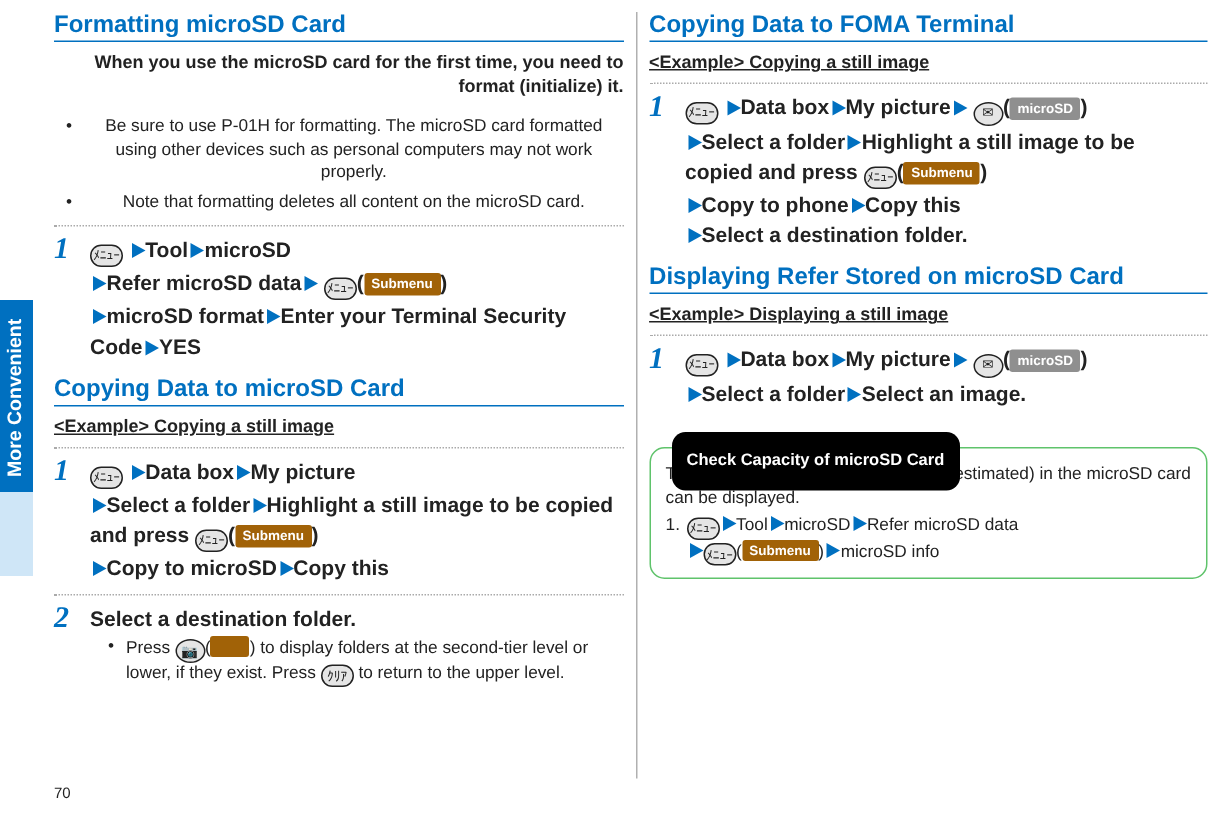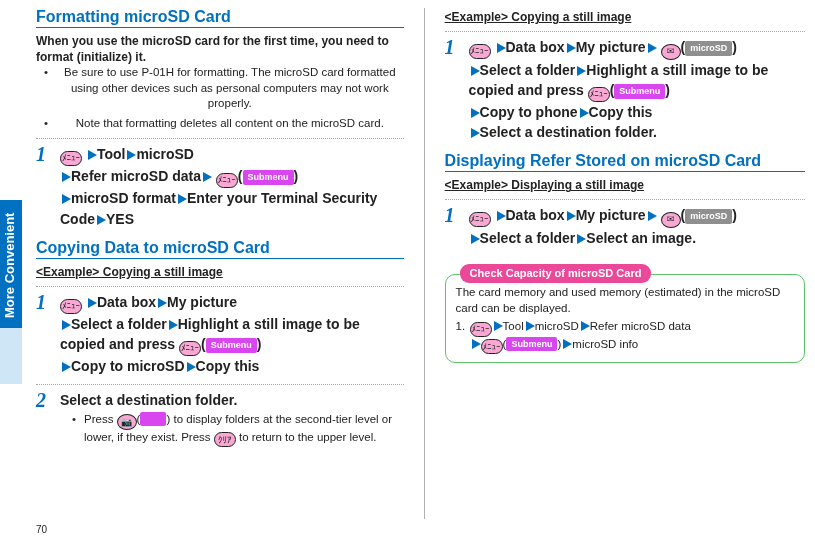--- a/index.html
+++ b/index.html
@@ -36,21 +36,21 @@
     height: 56px;
     background: #cfe6f7;
   }
   .columns {
     position: absolute;
     left: 36px;
     top: 8px;
     right: 10px;
     bottom: 0;
     display: flex;
-    gap: 18px;
+    gap: 6px;
   }
   .col { flex: 1; }
   .col1 { flex: 1.02; }
   .vdiv {
     width: 1px;
     background: #b0b0b0;
     margin: 0 2px 24px 2px;
   }
   h2.section-title {
     color: #0070c0;
@@ -58,22 +58,23 @@
     font-weight: bold;
     border-bottom: 1px solid #0070c0;
     padding-bottom: 1px;
     margin-bottom: 6px;
     margin-top: 10px;
   }
   h2.section-title:first-child { margin-top: 0; }
   .intro {
     font-weight: bold;
     font-size: 12px;
-    margin-bottom: 0;
+    margin-bottom: 12px;
     line-height: 1.3;
+    text-align: right;
   }
   ul.bullets {
     list-style: none;
     padding-left: 12px;
     font-size: 11.5px;
     line-height: 1.35;
     text-align: center;
   }
   ul.bullets li { position: relative; padding-left: 8px; margin-bottom: 4px;}
   ul.bullets li::before {
@@ -128,34 +129,34 @@
   .key {
     display: inline-flex;
     align-items: center;
     justify-content: center;
     width: 22px; height: 15px;
     border: 1.3px solid #222;
     border-radius: 9px;
     font-size: 9px;
     font-weight: normal;
     vertical-align: -2px;
-    background: #f9a8d4;
+    background: #e5e5e5;
   }
   .key-cam {
     width: 20px; height: 16px;
     border-radius: 50%;
     font-size: 9px;
   }
   .keyicon-cam::before { content: "📷"; font-size: 9px;}
   .key-mail {
     width: 20px; height: 16px; border-radius: 50%;
   }
   .soft-label {
     display: inline-block;
-    background: #d946ef;
+    background: #a16207;
     color: #fff;
     font-size: 9px;
     font-weight: bold;
     padding: 1px 5px;
     border-radius: 2px;
     vertical-align: 1px;
   }
   .soft-dark {
     background: #8f8f8f;
   }
@@ -171,25 +172,25 @@
     padding: 10px 10px 8px 10px;
     position: relative;
     margin-top: 26px;
     font-size: 11.5px;
     line-height: 1.35;
   }
   .info-box-label {
     position: absolute;
     top: -11px;
     left: 14px;
-    background: #ec4899;
+    background: #000000;
     color: #fff;
     font-weight: bold;
     font-size: 11px;
-    padding: 2px 10px;
+    padding: 12px 10px;
     border-radius: 9px;
   }
   .info-step {
     padding-left: 14px;
     position: relative;
     margin-top: 3px;
   }
   .info-step-num {
     position: absolute; left: 0; top: 0;
   }
@@ -259,20 +260,21 @@
         </ul>
       </div>
     </div>
 
   </div>
 
   <div class="vdiv"></div>
 
   <div class="col">
 
+    <h2 class="section-title">Copying Data to FOMA Terminal</h2>
     <p class="example">&lt;Example&gt; Copying a still image</p>
     <div class="dotline"></div>
 
     <div class="step">
       <div class="step-num">1</div>
       <div class="step-body">
         <span class="key">ﾒﾆｭｰ</span>
         <span class="tri"></span><span>Data box</span><span class="tri"></span><span>My picture</span><span class="tri"></span>
         <span class="key key-mail">✉</span>(<span class="soft-label soft-dark">microSD</span>)<br>
         <span class="tri"></span><span>Select a folder</span><span class="tri"></span><span>Highlight a still image to be copied and press </span>

